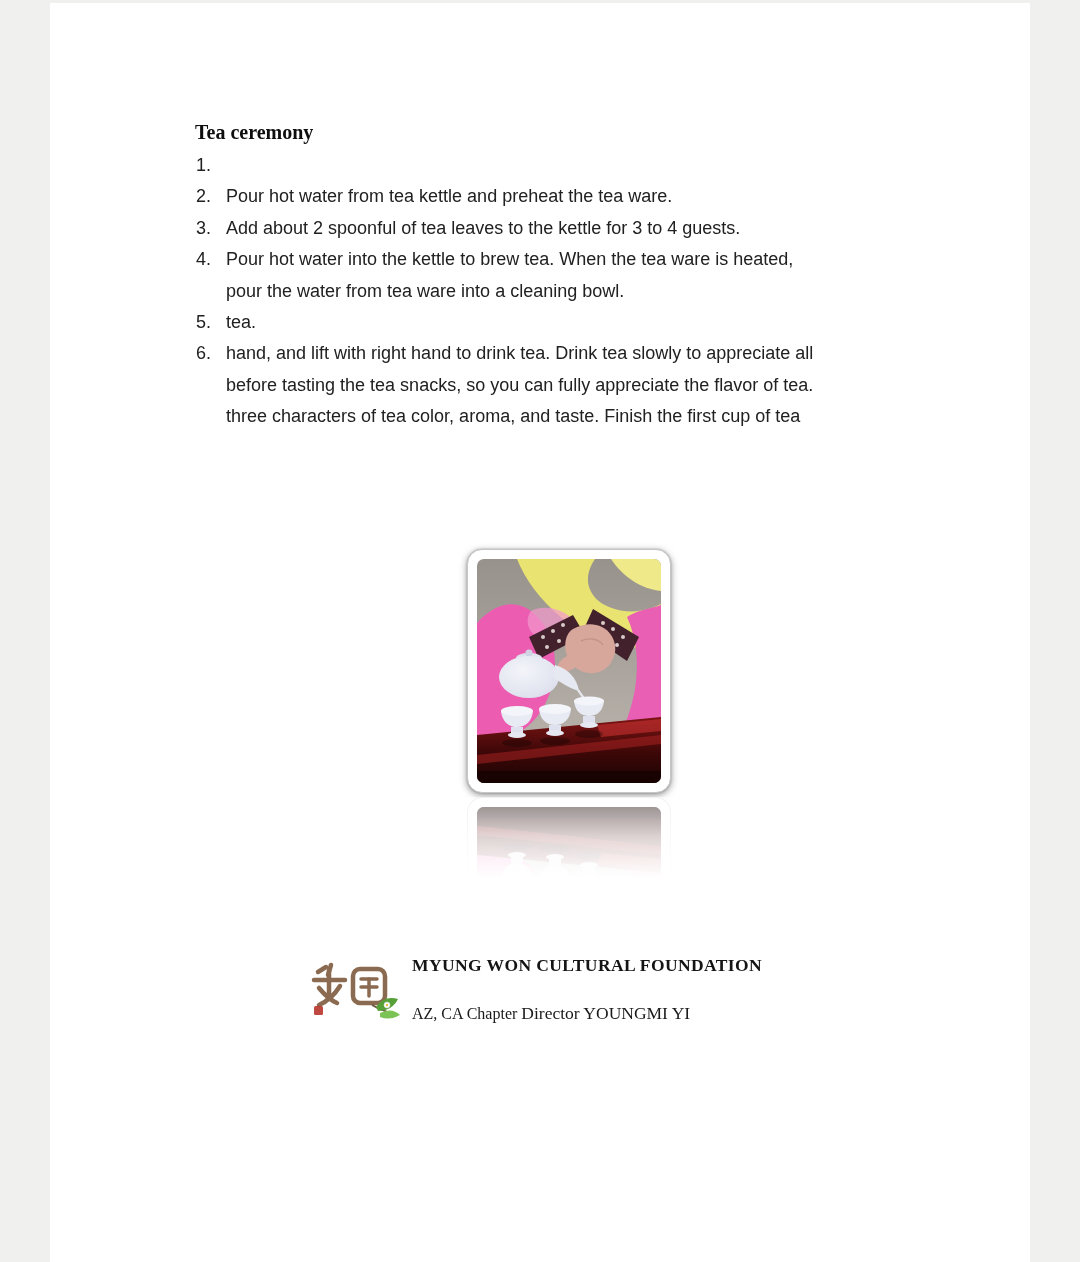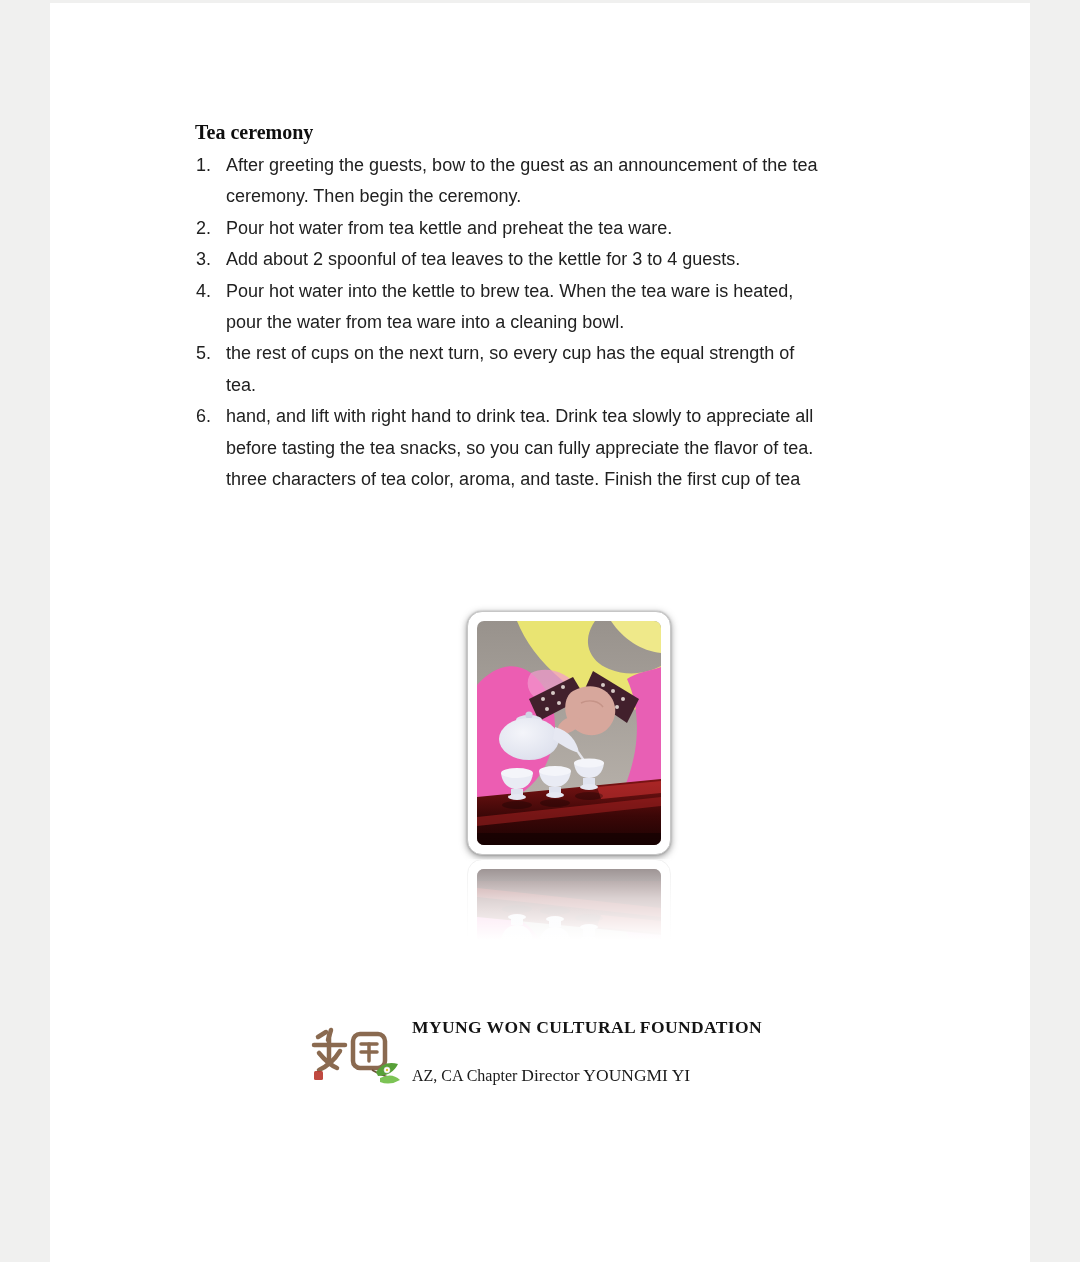--- a/index.html
+++ b/index.html
@@ -36,21 +36,21 @@
   }
   .frame svg { display:block; border-radius:7px; }
   .reflection { position:relative; margin-top:4px; height:88px; overflow:hidden; }
   .reflection .frame { transform:scaleY(-1); box-shadow:none; border-color:#e0e0e0; }
   .reflection .fade {
     position:absolute; inset:0;
     background:linear-gradient(to bottom, rgba(255,255,255,.5) 0%, rgba(255,255,255,.82) 45%, #ffffff 92%);
   }
 
   
-  .footer { margin:69px 0 0 260px; display:flex; align-items:flex-end; }
+  .footer { margin:69px 0 0 260px; display:flex; align-items:center; }
   .footer-logo { flex:0 0 92px; margin:4px 10px 0 0; }
   .org-name {
     font-family:"Liberation Serif", serif;
     font-size:17.5px; line-height:22px; font-weight:bold;
     letter-spacing:.4px; color:#141414;
   }
   .sub-line { margin-top:27px; font-family:"Liberation Serif", serif;
     font-size:16px; line-height:20px; color:#1a1a1a; }
   .sub-line .director { font-size:17.5px; }
 </style>
@@ -149,24 +149,20 @@
   </defs>
 </svg>
 
 <div class="paper">
 
   <h1 class="doc-title">Tea ceremony</h1>
 
   <ol class="steps">
     <li>
       <span class="num">1.</span>
-      <div class="lines">
-        <span>After greeting the guests, bow to the guest as an announcement of the tea</span>
-        <span>ceremony. Then begin the ceremony.</span>
-      </div>
     </li>
     <li>
       <span class="num">2.</span>
       <div class="lines">
         <span>Pour hot water from tea kettle and preheat the tea ware.</span>
       </div>
     </li>
     <li>
       <span class="num">3.</span>
       <div class="lines">
@@ -176,21 +172,20 @@
     <li>
       <span class="num">4.</span>
       <div class="lines">
         <span>Pour hot water into the kettle to brew tea. When the tea ware is heated,</span>
         <span>pour the water from tea ware into a cleaning bowl.</span>
       </div>
     </li>
     <li>
       <span class="num">5.</span>
       <div class="lines">
-        <span>the rest of cups on the next turn, so every cup has the equal strength of</span>
         <span>tea.</span>
       </div>
     </li>
     <li>
       <span class="num">6.</span>
       <div class="lines">
         <span>hand, and lift with right hand to drink tea. Drink tea slowly to appreciate all</span>
         <span>before tasting the tea snacks, so you can fully appreciate the flavor of tea.</span>
         <span>three characters of tea color, aroma, and taste. Finish the first cup of tea</span>
       </div>

